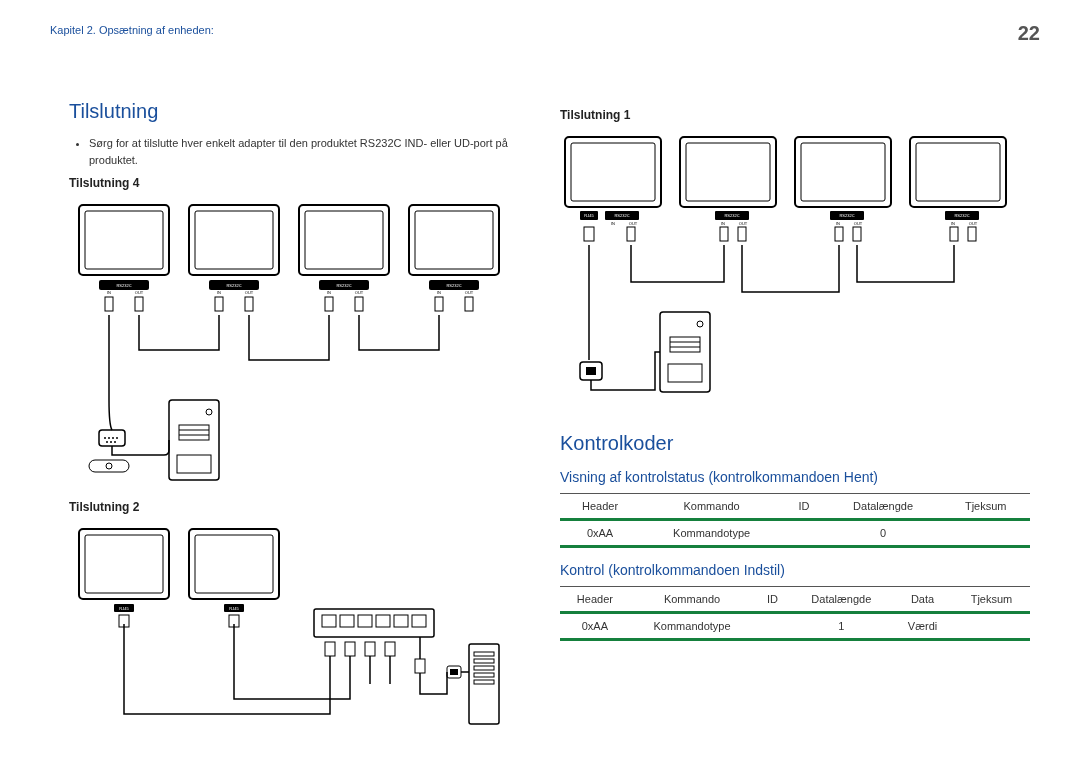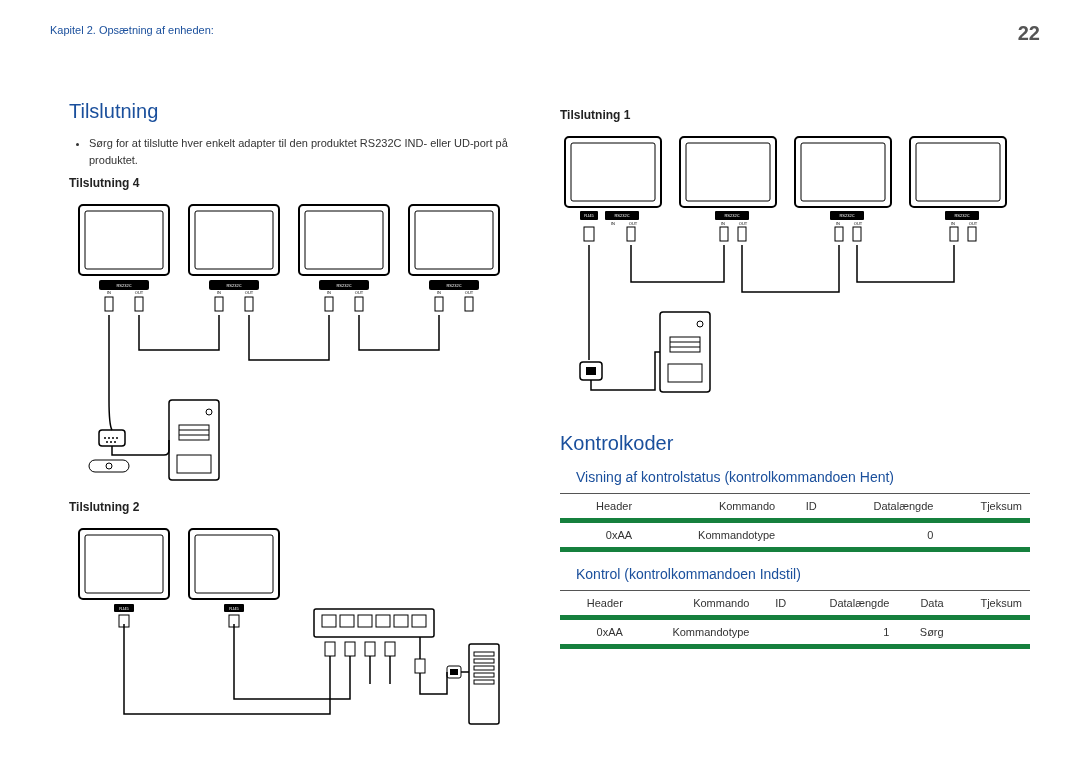--- a/index.html
+++ b/index.html
@@ -44,21 +44,20 @@
     font-size: 20px;
     font-weight: 500;
     margin-bottom: 12px;
   }
   .h-blue-md {
     color: #1a4f9c;
     font-size: 14px;
     font-weight: 500;
     margin-top: 14px;
     margin-bottom: 8px;
-    margin-left: 16px;
   }
   .h-black {
     color: #222;
     font-size: 12px;
     font-weight: 600;
     margin-top: 8px;
     margin-bottom: 10px;
   }
   .bullet {
     font-size: 11px;
@@ -67,23 +66,23 @@
     margin-left: 20px;
     line-height: 1.5;
   }
   table.ctrl {
     width: 100%;
     border-collapse: collapse;
     font-size: 11px;
     margin-bottom: 10px;
   }
   table.ctrl td {
-    border-bottom: 5px solid #15803d;
+    border-bottom: 3px solid #15803d;
     padding: 6px 8px;
-    text-align: right;
+    text-align: center;
   }
   table.ctrl tr:first-child td { border-top: 1px solid #555; }
   .diagram-box {
     border: none;
     margin-bottom: 10px;
   }
   .diagram-box svg { display: block; }
 </style>
 </head>
 <body>
@@ -279,18 +278,18 @@
       <td>ID</td>
       <td>Datalængde</td>
       <td>Data</td>
       <td>Tjeksum</td>
     </tr>
     <tr>
       <td>0xAA</td>
       <td>Kommandotype</td>
       <td></td>
       <td>1</td>
-      <td>Sørg</td>
+      <td>Værdi</td>
       <td></td>
     </tr>
   </tbody>
     </table>
 </div>
 
 </body></html>

